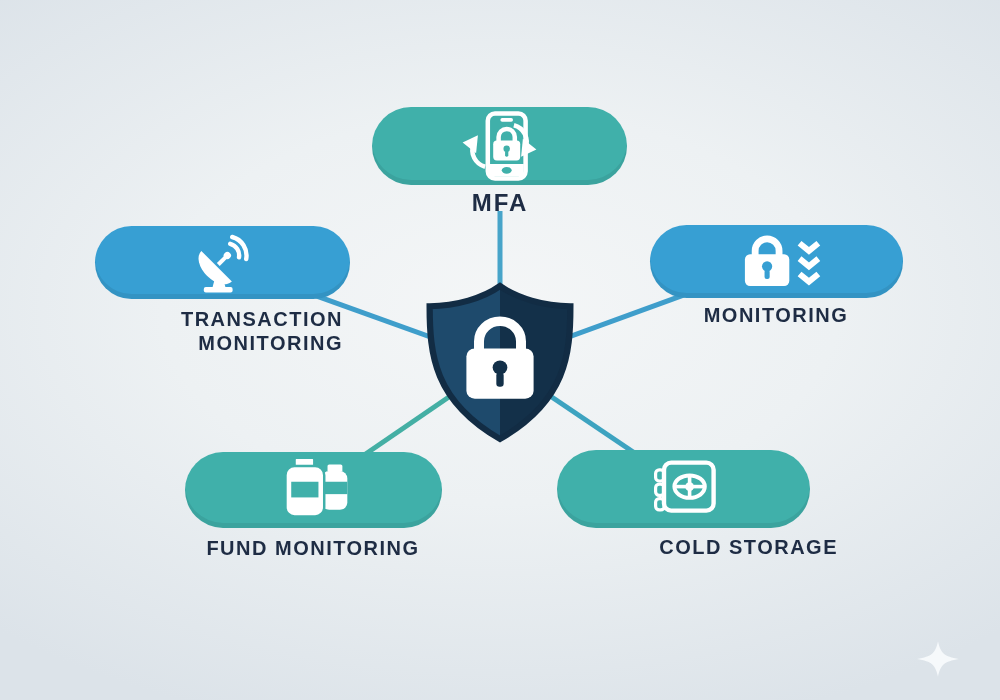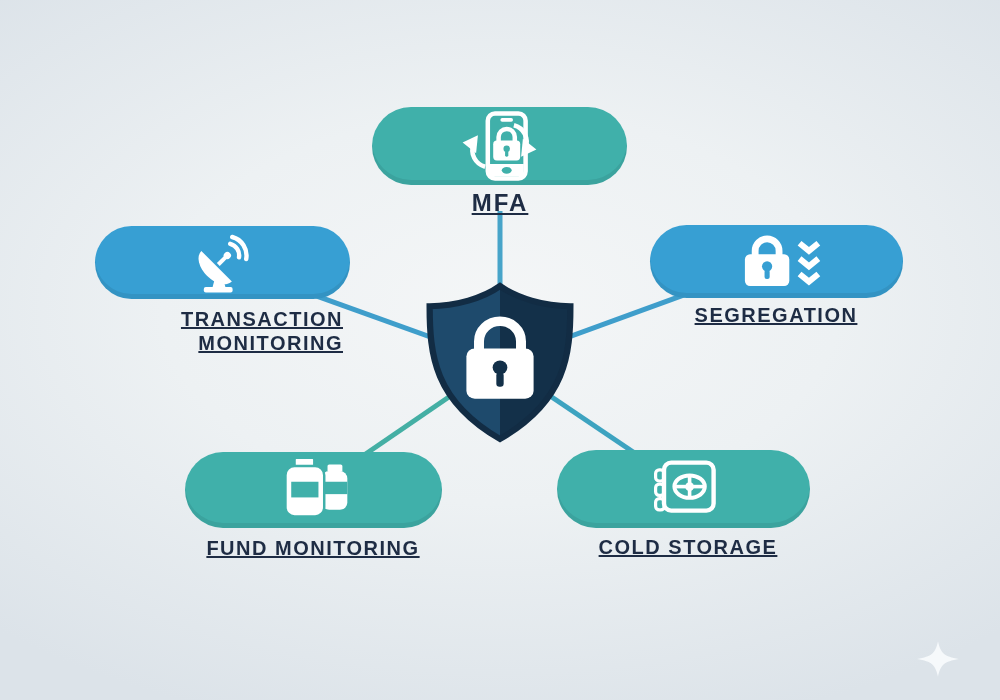--- a/index.html
+++ b/index.html
@@ -8,26 +8,26 @@
     background:radial-gradient(ellipse 75% 62% at 50% 44%, #f4f6f7 0%, #edf1f3 45%, #dce3e9 100%);}
   .connectors{position:absolute;left:0;top:0;width:1000px;height:700px;}
   .pill{position:absolute;border-radius:200px;display:flex;align-items:center;justify-content:center;
     box-shadow:inset 0 -5px 0 rgba(15,50,60,.10);}
   #pill-mfa{left:372px;top:107px;width:255px;height:78px;}
   #pill-encryption{left:650px;top:225px;width:253px;height:73px;}
   #pill-transaction{left:95px;top:226px;width:255px;height:73px;}
   #pill-fund{left:185px;top:452px;width:257px;height:76px;}
   #pill-cold{left:557px;top:450px;width:253px;height:78px;}
   .label{position:absolute;text-align:center;font-weight:700;letter-spacing:1.5px;
-    font-size:20px;line-height:1.22;text-decoration:underline;}
+    font-size:20px;line-height:1.22;}
   #label-mfa{left:350px;top:188px;width:300px;font-size:24px;letter-spacing:2px;}
   #label-encryption{left:626px;top:303px;width:300px;}
   #label-transaction{left:103px;top:307px;width:240px;text-align:right;}
   #label-fund{left:163px;top:536px;width:300px;}
-  #label-cold{left:538px;top:535px;width:300px;}
+  #label-cold{left:538px;top:535px;width:300px;text-align:right;}
   .shield{position:absolute;left:416px;top:282px;width:168px;height:161px;}
   .shield svg{width:100%;height:100%;}
   .sparkle{position:absolute;left:915px;top:639px;width:46px;height:40px;}
   .sparkle svg{width:100%;height:100%;}
 </style>
 </head>
 <body>
 
 <div class="canvas">
 
@@ -61,21 +61,21 @@
     <svg width="111" height="60" viewBox="0 0 130 70">
       <path d="M40,29 v-7 a14,14 0 0 1 28,0 v7" fill="none" stroke="#ffffff" stroke-width="8"></path>
       <rect x="28" y="26" width="52" height="37" rx="6" fill="#ffffff"></rect>
       <circle cx="54" cy="40" r="6" fill="#379fd3"></circle>
       <rect x="51" y="44" width="6" height="11" rx="2.5" fill="#379fd3"></rect>
       <polyline points="92,13 103,22 114,13" fill="none" stroke="#ffffff" stroke-width="7"></polyline>
       <polyline points="92,31 103,40 114,31" fill="none" stroke="#ffffff" stroke-width="7"></polyline>
       <polyline points="92,49 103,58 114,49" fill="none" stroke="#ffffff" stroke-width="7"></polyline>
     </svg>
   </div>
-  <div class="label" id="label-encryption" style="color: rgb(30, 44, 68);">SEGREGATION</div>
+  <div class="label" id="label-encryption" style="color: rgb(30, 44, 68);">MONITORING</div>
 
   <div class="pill" id="pill-transaction" style="background-color: rgb(55, 159, 211);">
     <svg width="80" height="64" viewBox="0 0 100 80">
       <rect x="26" y="70" width="36" height="7" rx="2.5" fill="#ffffff"></rect>
       <polygon points="37,70 53,70 49,55 41,55" fill="#ffffff"></polygon>
       <g transform="translate(42,44) rotate(45)">
         <path d="M-27,0 A27,17 0 0 0 27,0 Z" fill="#ffffff"></path>
         <rect x="-2.5" y="-17" width="5" height="14" fill="#ffffff"></rect>
         <circle cx="0" cy="-19" r="4.5" fill="#ffffff"></circle>
       </g>

